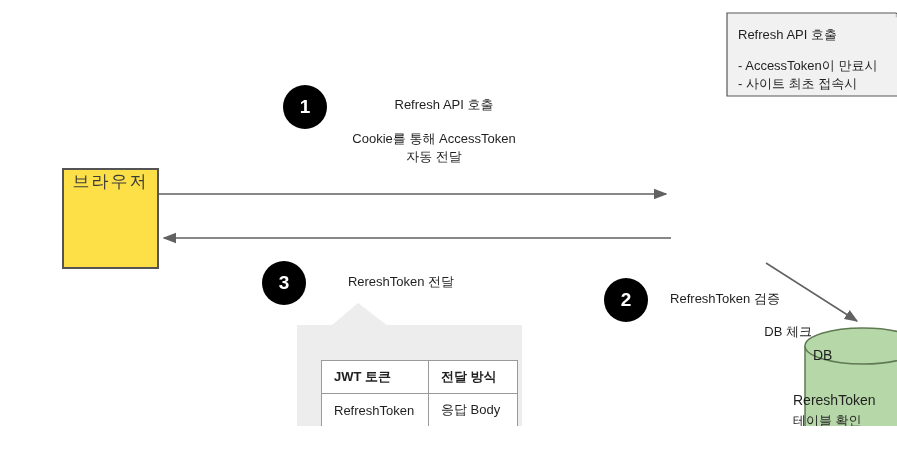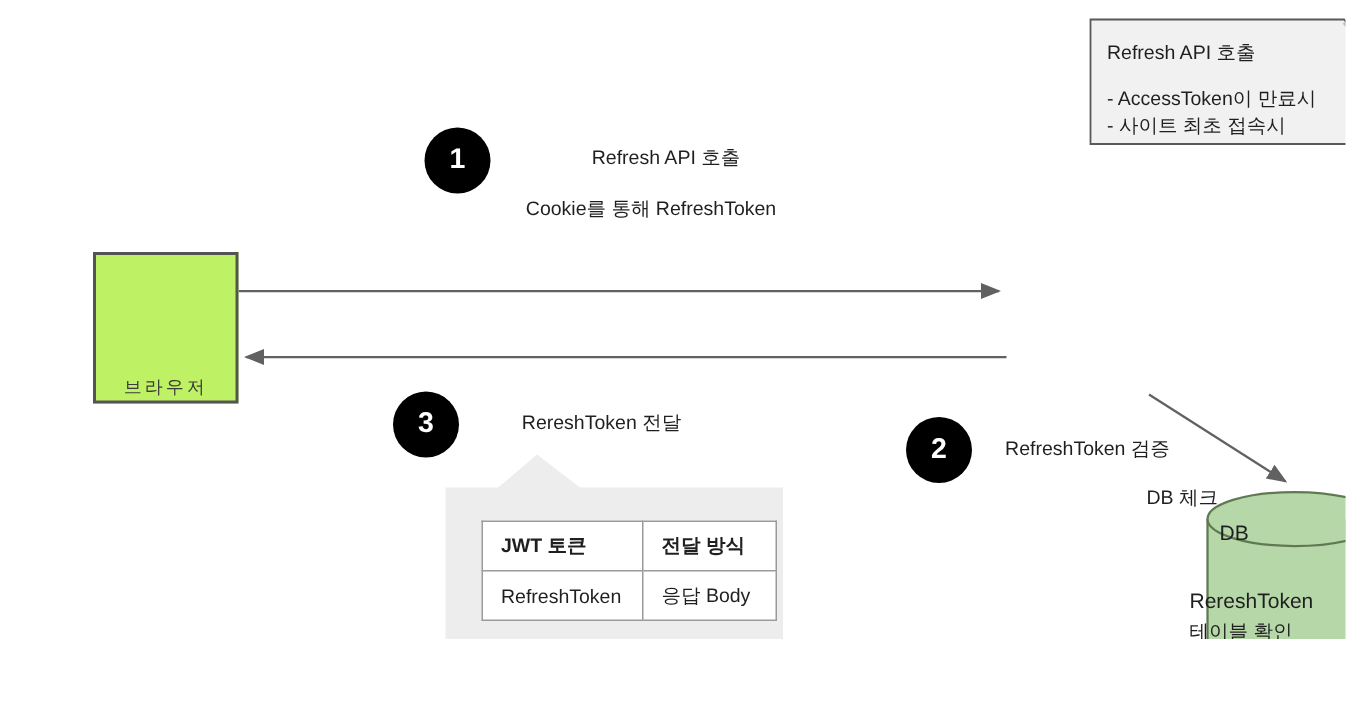--- a/index.html
+++ b/index.html
@@ -3,44 +3,44 @@
 <meta charset="utf-8">
 <style>
   html,body { margin:0; padding:0; background:#fff; }
   .canvas {
     position:relative; width:897px; height:426px; background:#ffffff;
     font-family:"Liberation Sans", sans-serif; color:#1f1f1f; overflow:hidden;margin-left:44px;
   }
   svg.layer { position:absolute; left:0; top:0; width:897px; height:469px; }
 
   .node-box {
-    position:absolute; background:#bef264; border:2px solid #545454;
-    display:flex; align-items:flex-end; justify-content:center;
-    font-size:12px; color:#3b3b3b; letter-spacing:2px; box-sizing:border-box;
+    position:absolute; background:#fde047; border:2px solid #545454;
+    display:flex; align-items:flex-start; justify-content:center;
+    font-size:17px; color:#3b3b3b; letter-spacing:2px; box-sizing:border-box;
   }
   .badge {
     position:absolute; width:44px; height:44px; border-radius:50%;
     background:#000; color:#fff; font-weight:bold; font-size:19px;
     display:flex; align-items:center; justify-content:center;
   }
   .lbl { position:absolute; font-size:13px; text-align:center; color:#1f1f1f; white-space:nowrap; }
 
   .note-text { position:absolute; font-size:13px; color:#1f1f1f; white-space:nowrap; }
 
   .bubble {
     position:absolute; left:253px; top:325px; width:225px; height:120px;
     background:#ededed;
   }
   .bubble-tip {
     position:absolute; left:287px; top:303px; width:0; height:0;
     border-left:27px solid transparent; border-right:30px solid transparent;
     border-bottom:23px solid #ededed;
   }
   table.jwt {
-    position:absolute; left:277px; top:347px; border-collapse:collapse;
+    position:absolute; left:277px; top:360px; border-collapse:collapse;
     font-size:13px; background:#fff;
   }
   table.jwt td {
     border:1px solid #9a9a9a; height:32px; padding:0 10px 0 12px;
     background:#fff; white-space:nowrap; vertical-align:middle;
   }
   table.jwt tr.hdr td { font-weight:bold; }
   td.c1 { width:84px; }
   td.c2 { width:66px; }
 
@@ -70,21 +70,22 @@
     <path d="M761,346 v79 a58,18 0 0 0 116,0 v-79" fill="#b6d7a8" stroke="#5f7a52" stroke-width="1.5"></path>
     <ellipse cx="819" cy="346" rx="58" ry="18" fill="#b6d7a8" stroke="#5f7a52" stroke-width="1.5"></ellipse>
   </svg>
 
   <div class="note-text" style="left:694px; top:26px;">Refresh API 호출</div>
   <div class="note-text" style="left:694px; top:75px;">- 사이트 최초 접속시</div>
   <div class="note-text" style="left:694px; top:57px;">- AccessToken이 만료시</div>
 
   <div class="badge" style="left:239px; top:85px;">1</div>
   <div class="lbl" style="left:300px; top:96px; width:200px;">Refresh API 호출</div>
-  <div class="lbl" style="left:280px; top:130px; width:220px;">Cookie를 통해 RefreshToken</div>
+  <div class="lbl" style="left:280px; top:130px; width:220px;">Cookie를 통해 AccessToken</div>
+  <div class="lbl" style="left:280px; top:148px; width:220px;">자동 전달</div>
 
   <div class="node-box" style="left:18px; top:168px; width:97px; height:101px;">
     <span>브라우저</span>
   </div>
 
 
   <div class="badge" style="left:560px; top:278px;">2</div>
   <div class="lbl" style="left:591px; top:290px; width:180px;text-align:center;">RefreshToken 검증</div>
   <div class="lbl" style="left:588px; top:323px; width:180px;text-align:right;">DB 체크</div>
 

